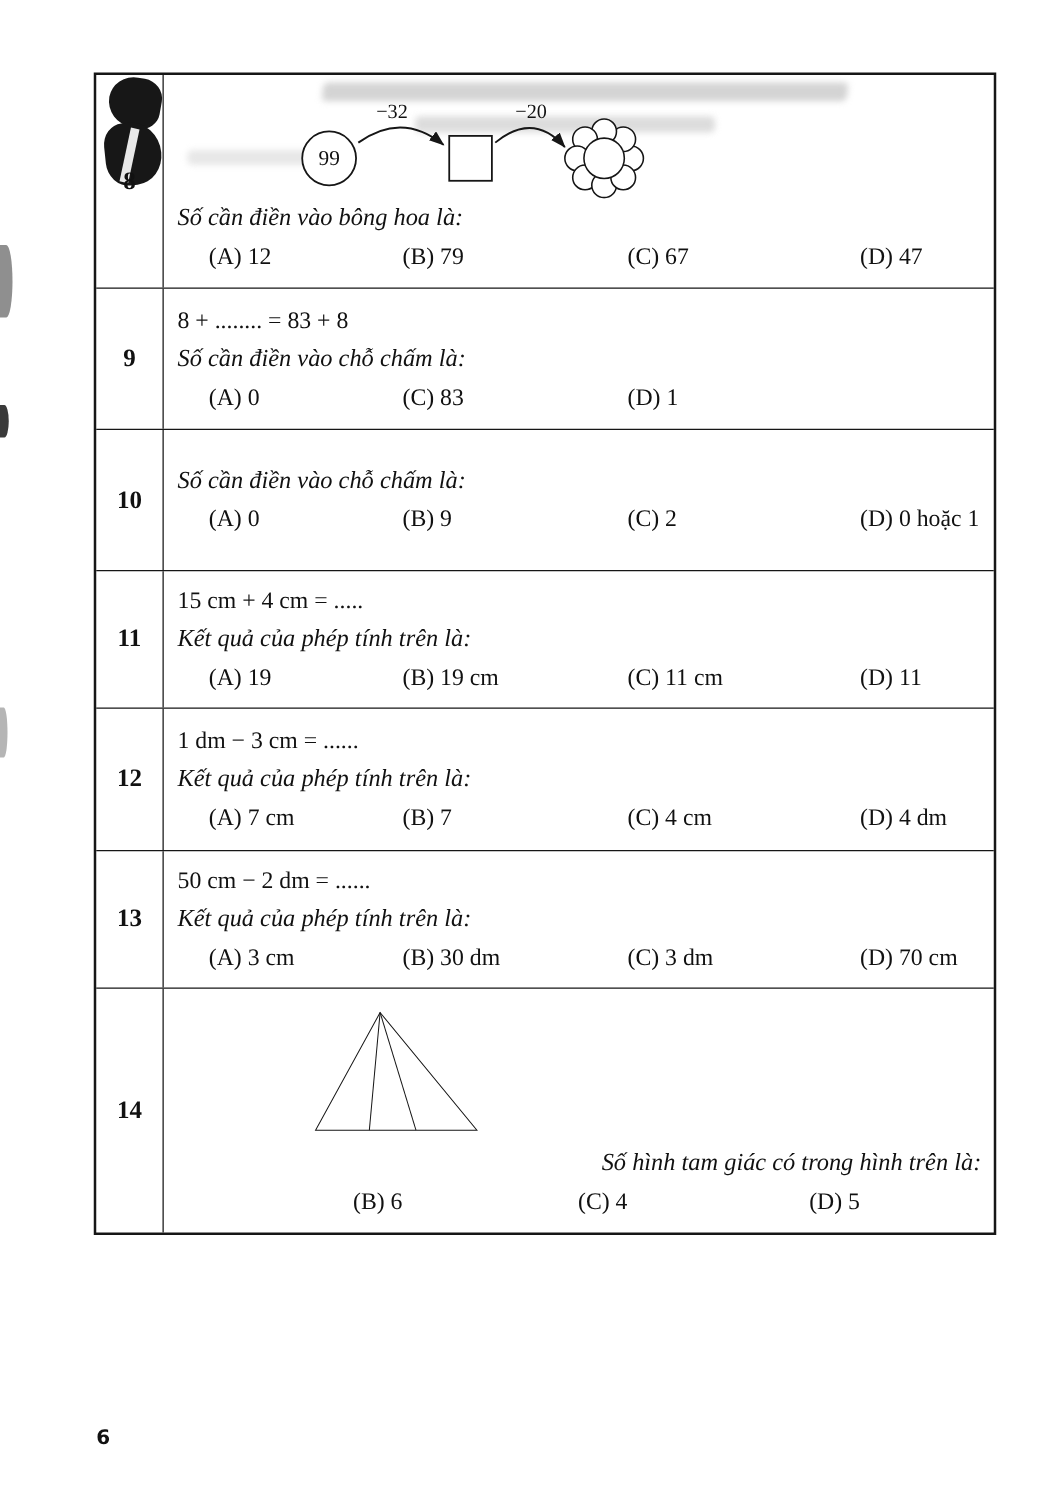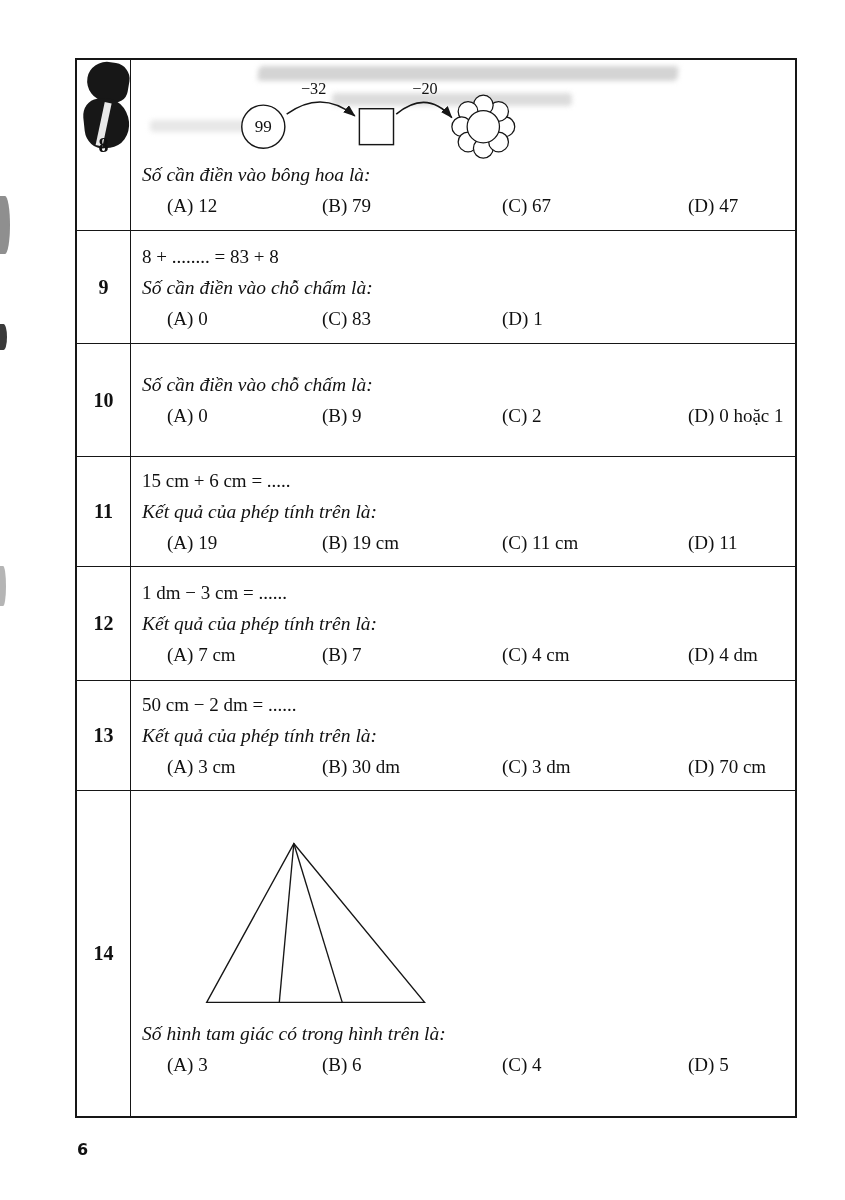--- a/index.html
+++ b/index.html
@@ -45,21 +45,21 @@
     flex:1;box-sizing:border-box;
     padding:9px 10px 9px 8px;
     display:flex;flex-direction:column;justify-content:center;
   }
   .h-q8{height:170px;}
   .h-q9{height:113px;}
   .h-q10{height:113px;}
   .h-q11{height:110px;}
   .h-q12{height:114px;}
   .h-q13{height:110px;}
-  .h-q14{height:326px;}
+  .h-q14{height:196px;text-align:right;}
 
   .equation{font-size:19px;line-height:31px;padding-left:3px;}
   .prompt{font-style:italic;font-size:19.5px;line-height:31px;padding-left:3px;}
   .options{
     display:grid;
     grid-template-columns:155px 180px 186px 1fr;
     padding-left:28px;
     font-size:19px;line-height:31px;
   }
   .diagram{display:block;margin:2px 0 0 0;}
@@ -153,21 +153,21 @@
           <span>(B) 9</span>
           <span>(C) 2</span>
           <span>(D) 0 hoặc 1</span>
         </div>
       </div>
     </div>
 
     <div class="qrow h-q11">
       <div class="qnum">11</div>
       <div class="qcontent">
-        <div class="equation">15 cm + 6 cm = .....</div>
+        <div class="equation">15 cm + 4 cm = .....</div>
         <div class="prompt">Kết quả của phép tính trên là:</div>
         <div class="options">
           <span>(A) 19</span>
           <span>(B) 19 cm</span>
           <span>(C) 11 cm</span>
           <span>(D) 11</span>
         </div>
       </div>
     </div>
 
@@ -204,21 +204,20 @@
       <div class="qcontent">
         <svg class="figure" width="360" height="184" viewBox="0 0 360 190">
           <g stroke="#161616" stroke-width="1.4" fill="none">
             <polygon points="154,14 64,178 289,178"></polygon>
             <line x1="154" y1="14" x2="139" y2="178"></line>
             <line x1="154" y1="14" x2="204" y2="178"></line>
           </g>
         </svg>
         <div class="prompt">Số hình tam giác có trong hình trên là:</div>
         <div class="options">
-          <span>(A) 3</span>
           <span>(B) 6</span>
           <span>(C) 4</span>
           <span>(D) 5</span>
         </div>
       </div>
     </div>
 
   </div>
 
   <div class="page-number">6</div>

